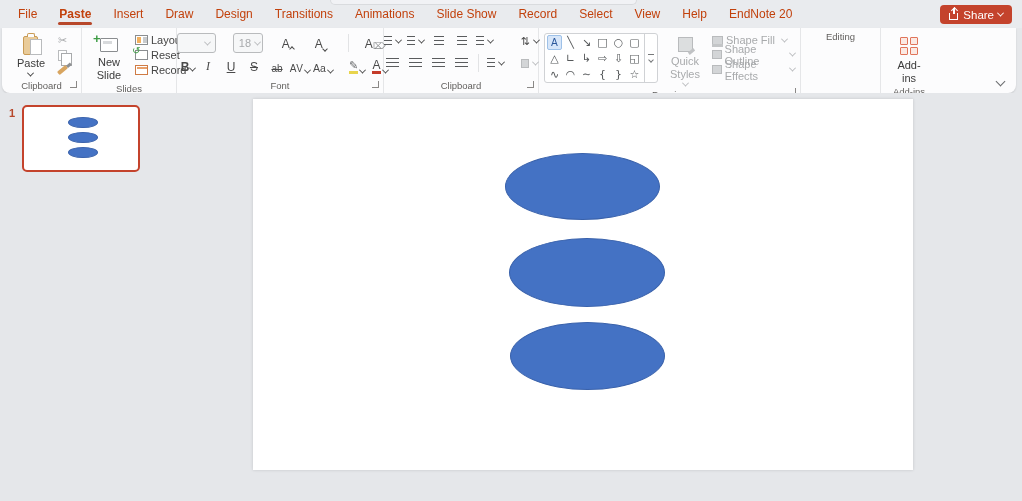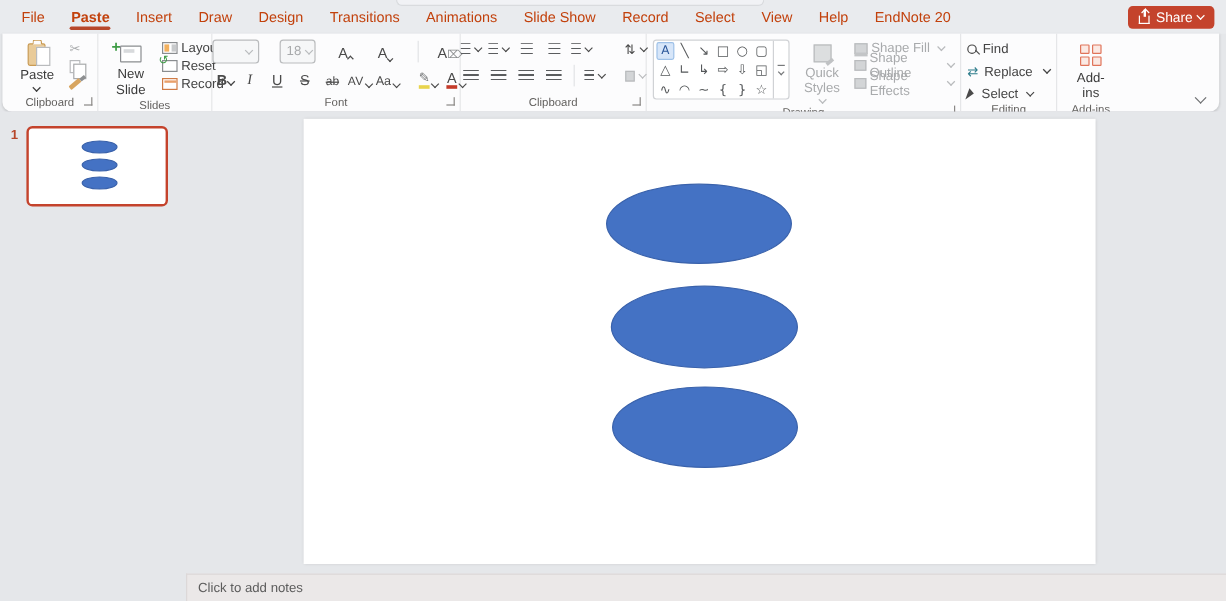--- a/index.html
+++ b/index.html
@@ -367,36 +367,20 @@
         </div>
       </div>
     </div>
     <div class="g-label">
       <span>Drawing</span>
       <span class="launcher"></span>
     </div>
   </div>
 
   <div class="group" style="width:80px">
-    <div class="g-content" style="display:block;padding-top:5px">
-      <div class="smallrow" style="margin-bottom:4px">
-        <span class="ic-find"></span>
-        <span>Find</span>
-      </div>
-      <div class="smallrow" style="margin-bottom:4px">
-        <span class="ic-replace">⇄</span>
-        <span>Replace</span>
-        <span class="chv" style="margin-left:auto"></span>
-      </div>
-      <div class="smallrow">
-        <span class="ic-cursor"></span>
-        <span>Select</span>
-        <span class="chv"></span>
-      </div>
-    </div>
     <div class="g-label">
         <span>Editing</span>
       </div>
   </div>
 
   <div class="group" style="width:56px;border-right:none">
     <div class="g-content" style="justify-content:center">
       <div class="bigbtn">
         <span class="ic-addins">
             <span></span>
@@ -425,16 +409,13 @@
       <span class="mini-ellipse" style="top:40px"></span>
     </div>
   </aside>
 
   <div class="canvas">
     <div class="ellipse" style="left: 252px; top: 54px; width: 155px; height: 67px; background: rgb(68, 114, 196);"></div>
     <div class="ellipse" style="left: 256px; top: 139px; width: 156px; height: 69px; background: rgb(68, 114, 196);"></div>
     <div class="ellipse" style="left: 257px; top: 223px; width: 155px; height: 68px; background: rgb(68, 114, 196);"></div>
   </div>
 
-  <div class="notes">
-    <span>Click to add notes</span>
-  </div>
 </div>
 
 </body></html>

